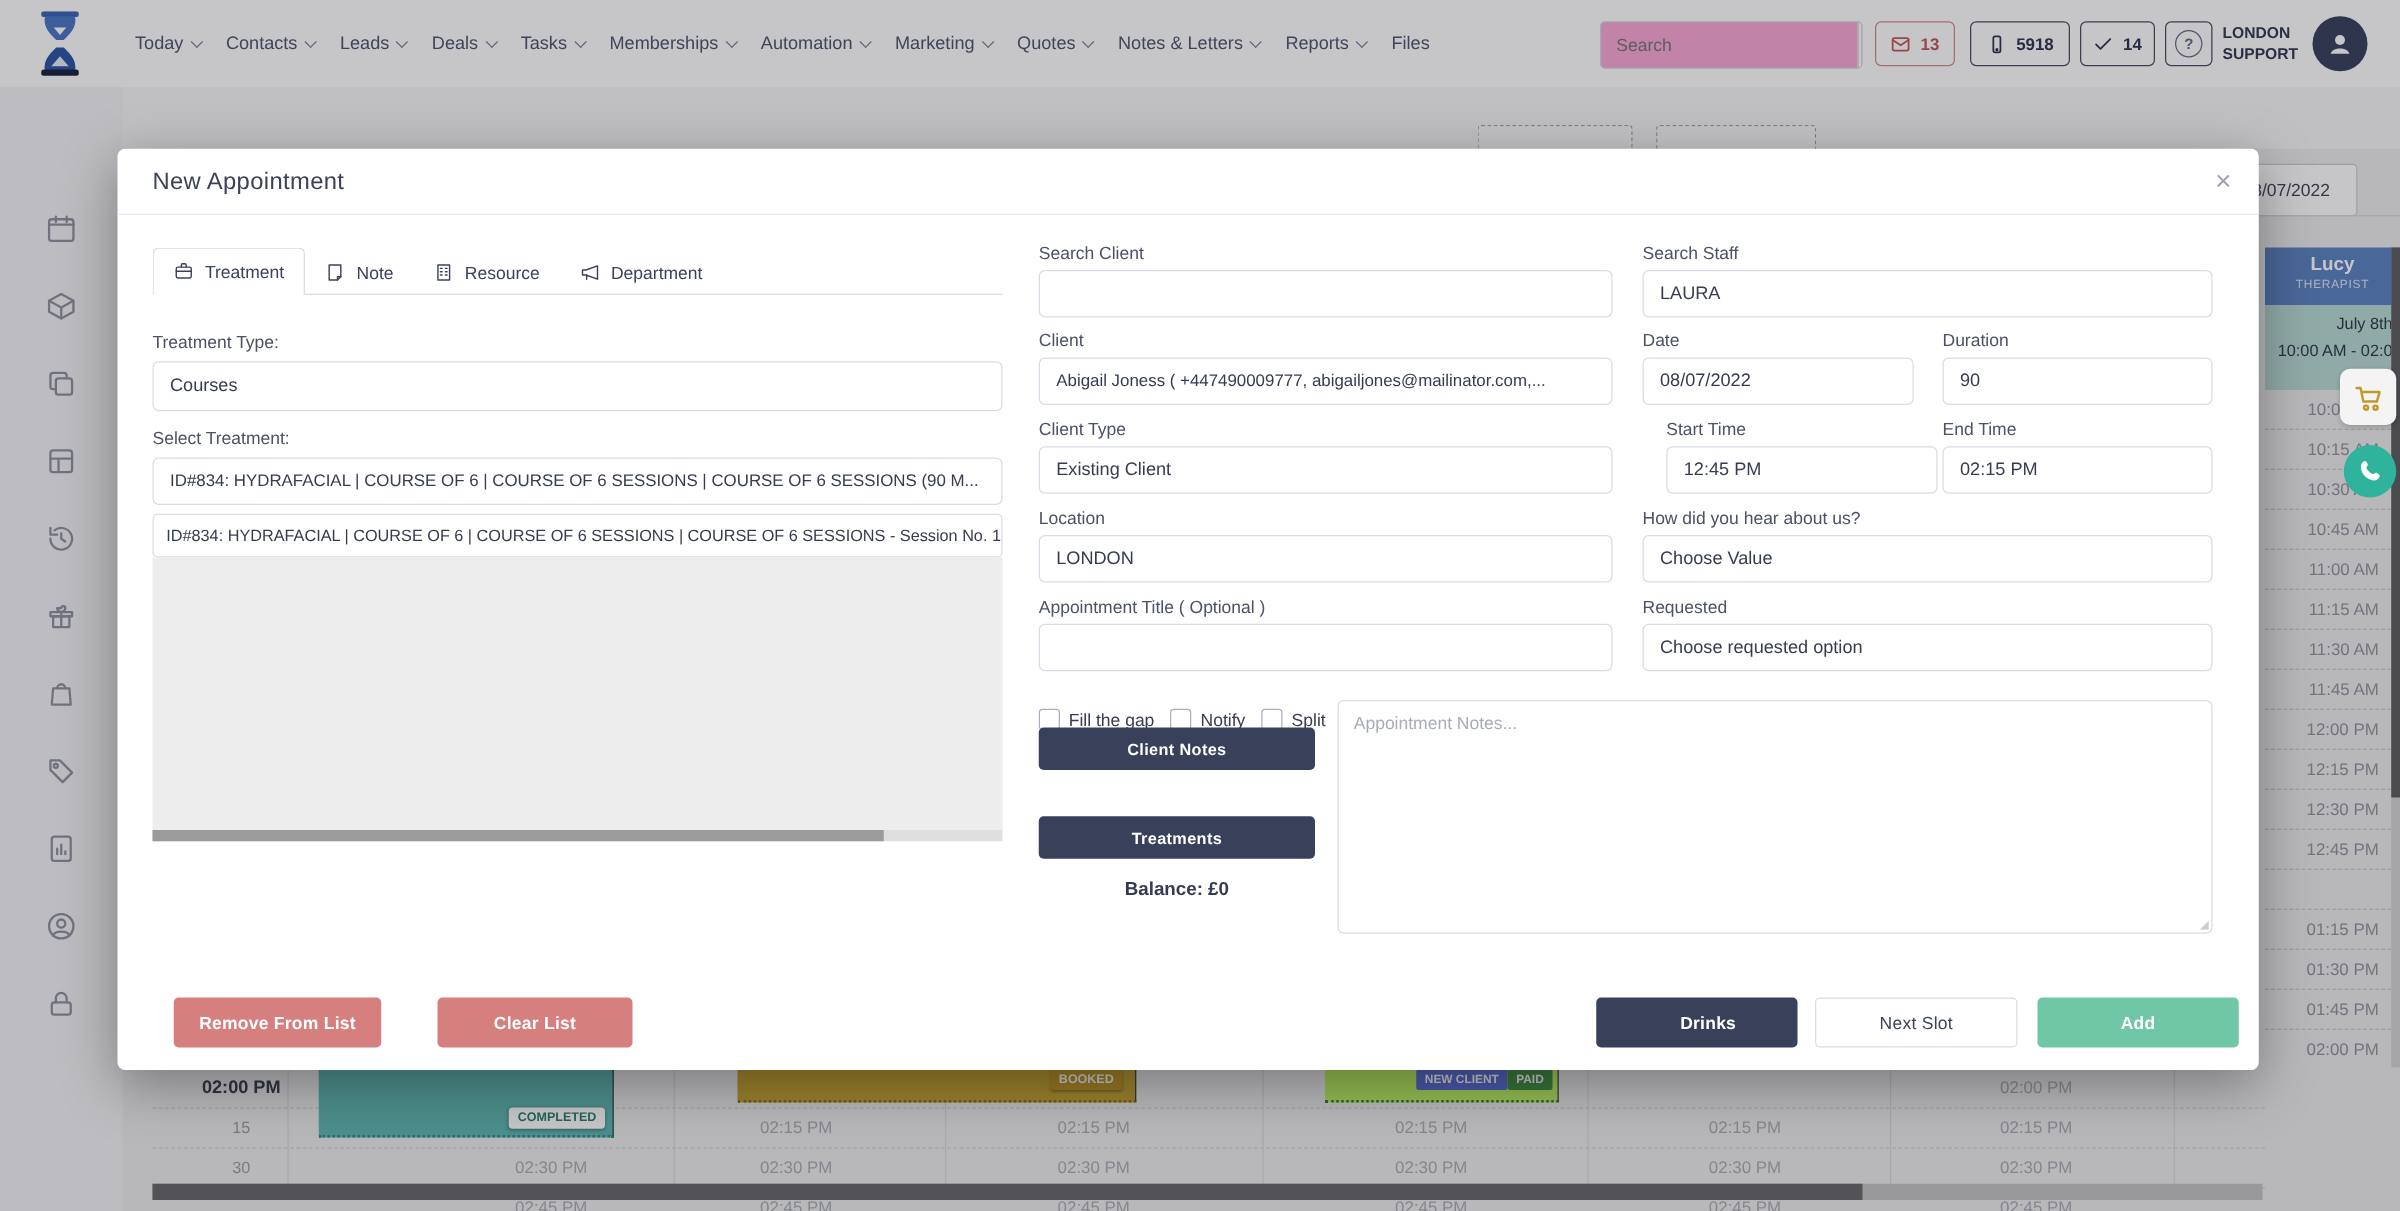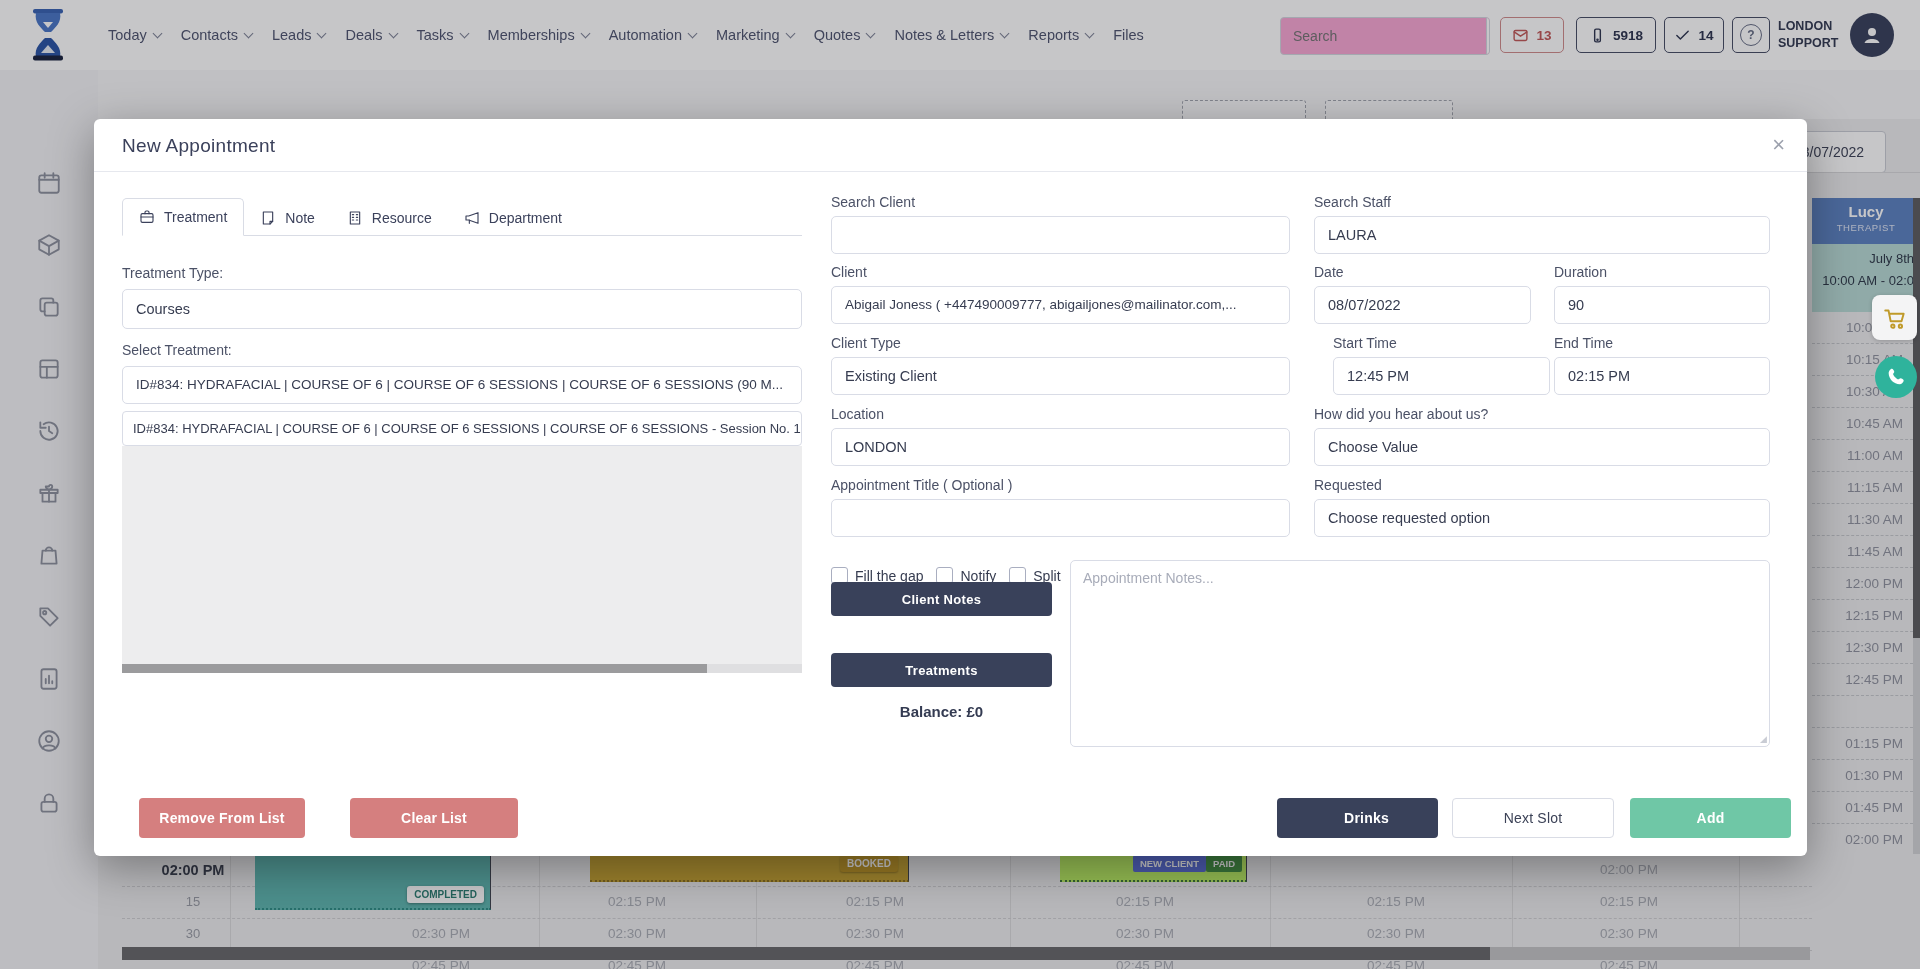--- a/index.html
+++ b/index.html
@@ -494,18 +494,18 @@
     <div class="notes-wrap">
       <textarea placeholder="Appointment Notes..." style=""></textarea>
       <span class="notes-corner">◢</span>
     </div>
 
     <div class="navy-btn" style="top:463px;">Client Notes</div>
     <div class="navy-btn" style="top:534px;">Treatments</div>
     <div class="balance">Balance: £0</div>
 
     <div class="foot-btn btn-pink" style="left:45px;width:166px;">Remove From List</div>
-    <div class="foot-btn btn-pink" style="left:256px;width:168px;">Clear List</div>
+    <div class="foot-btn btn-pink" style="left:256px;width:156px;">Clear List</div>
     <div class="foot-btn btn-navy" style="left:1183px;width:161px;">Drinks</div>
     <div class="foot-btn btn-white" style="left:1358px;width:162px;">Next Slot</div>
     <div class="foot-btn btn-teal" style="left:1536px;width:161px;">Add</div>
   </div>
 </div>
 
 </body></html>

